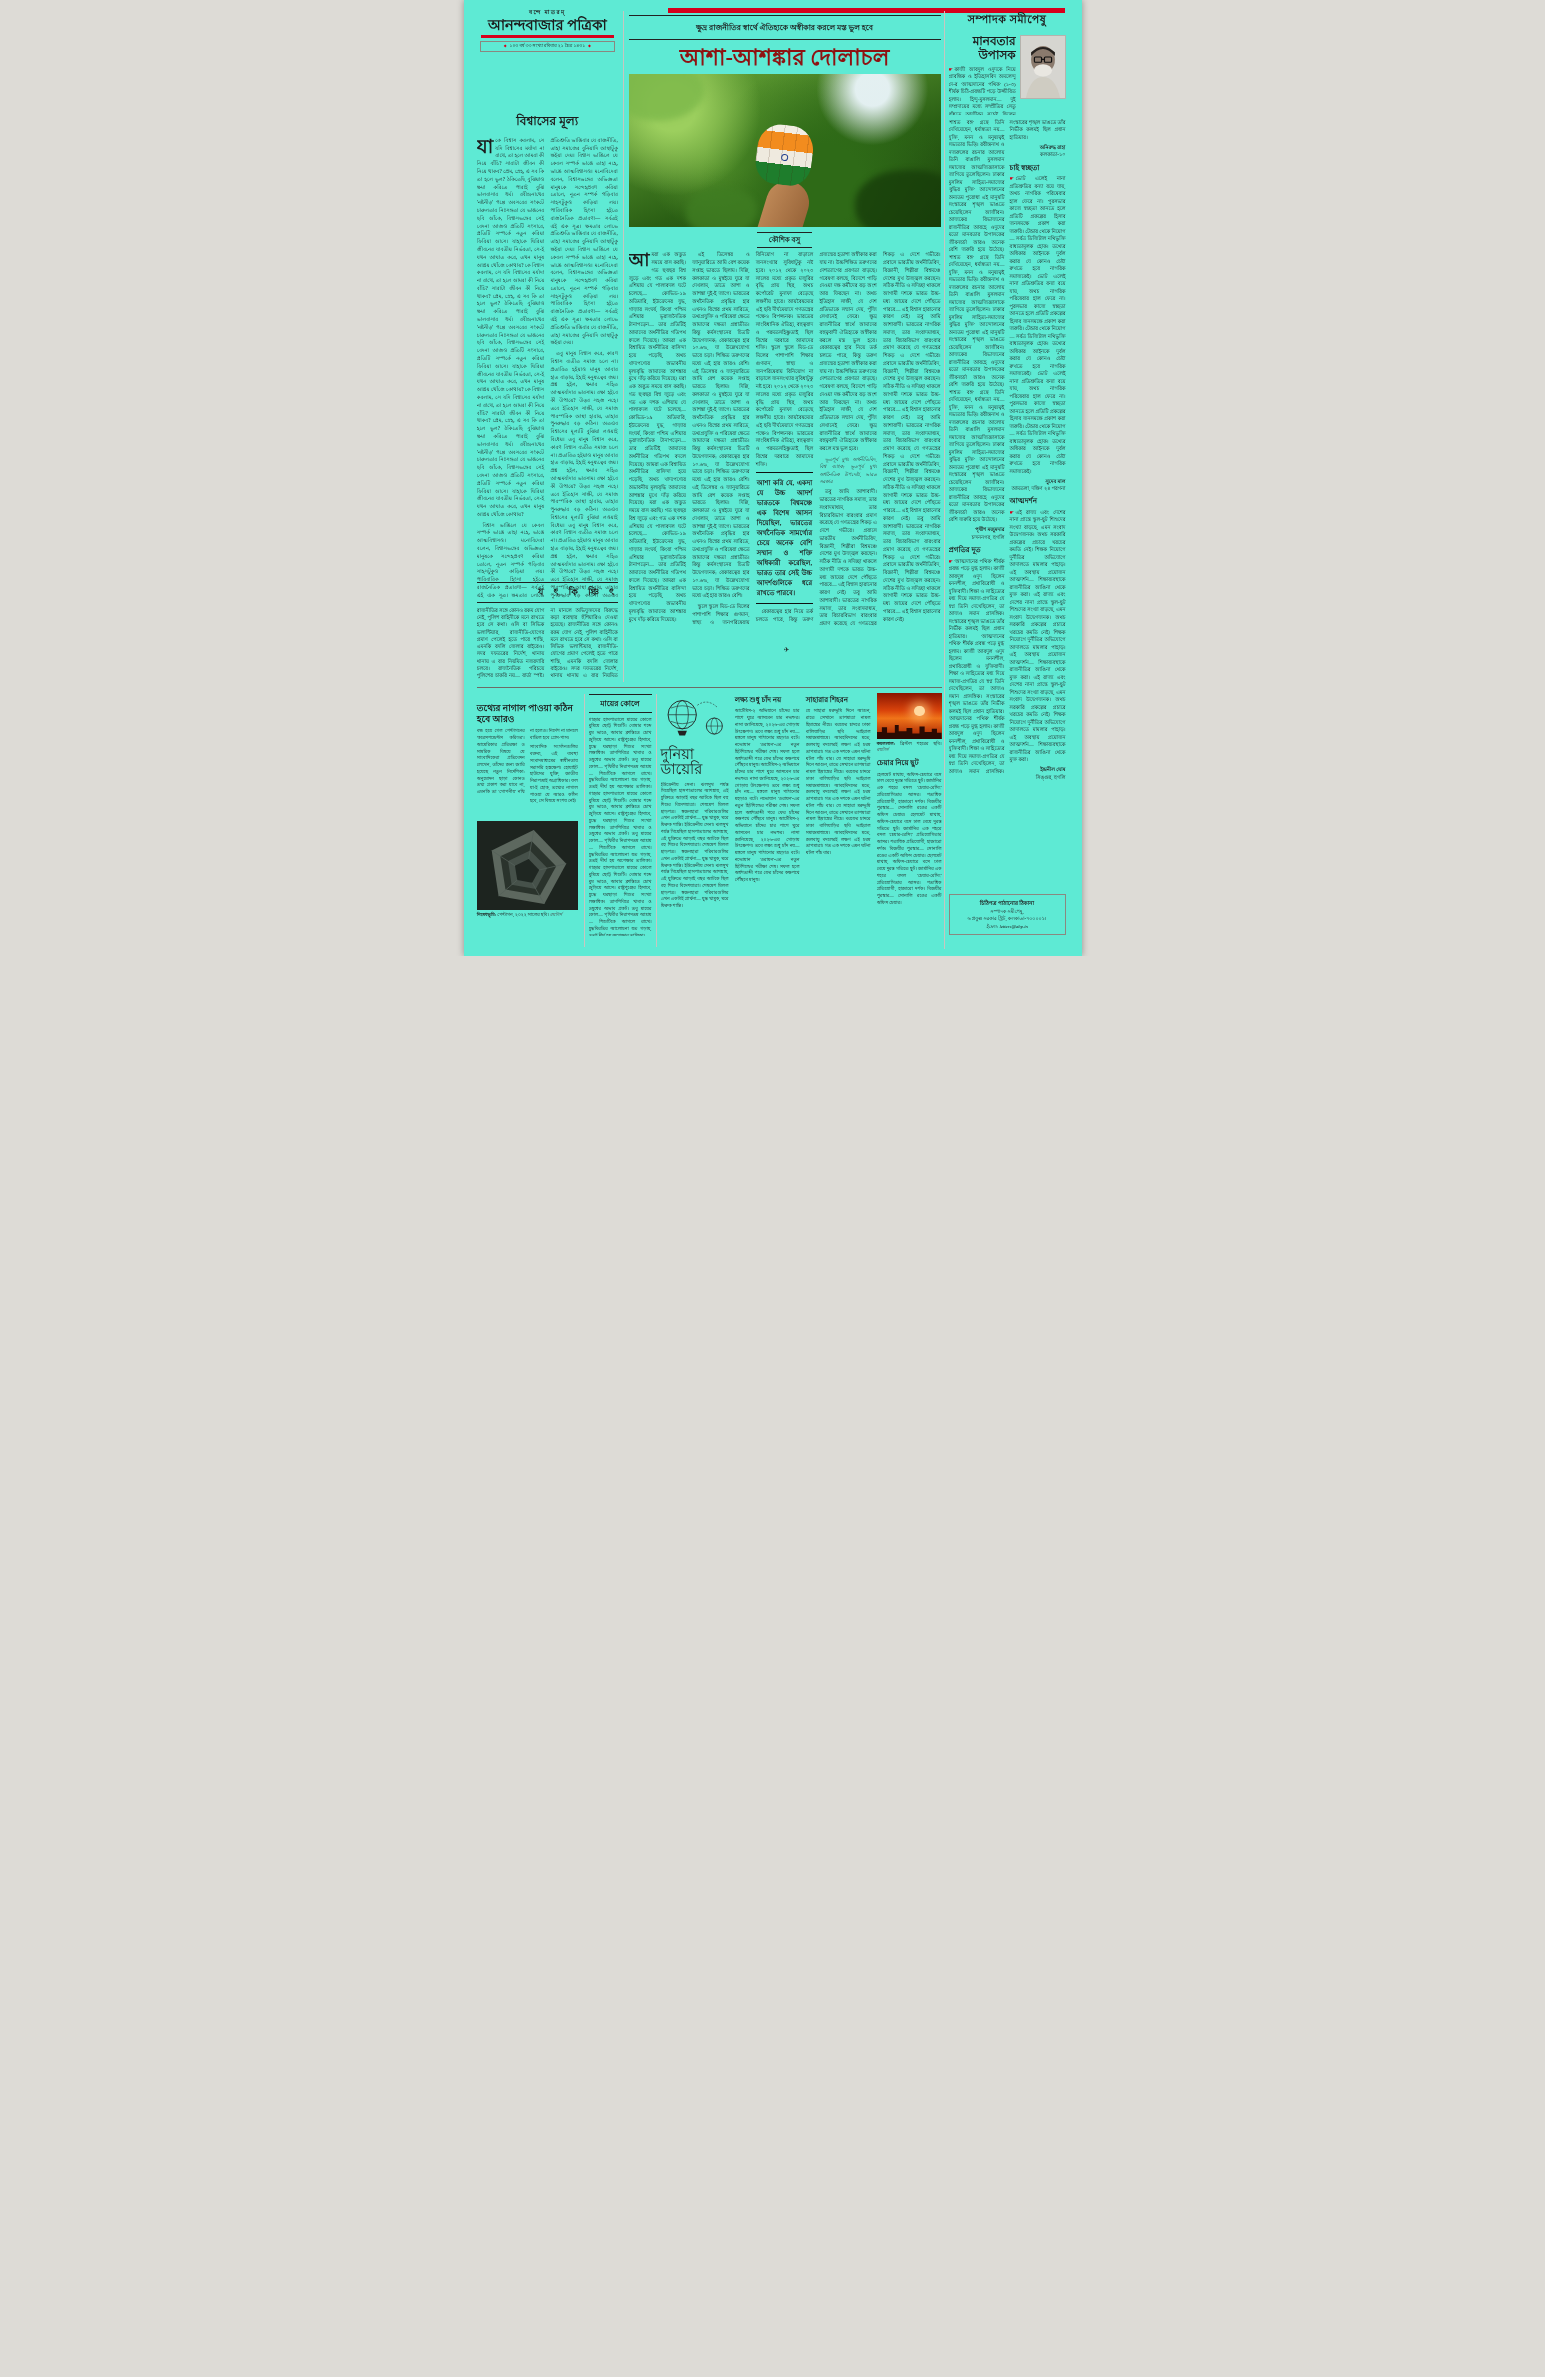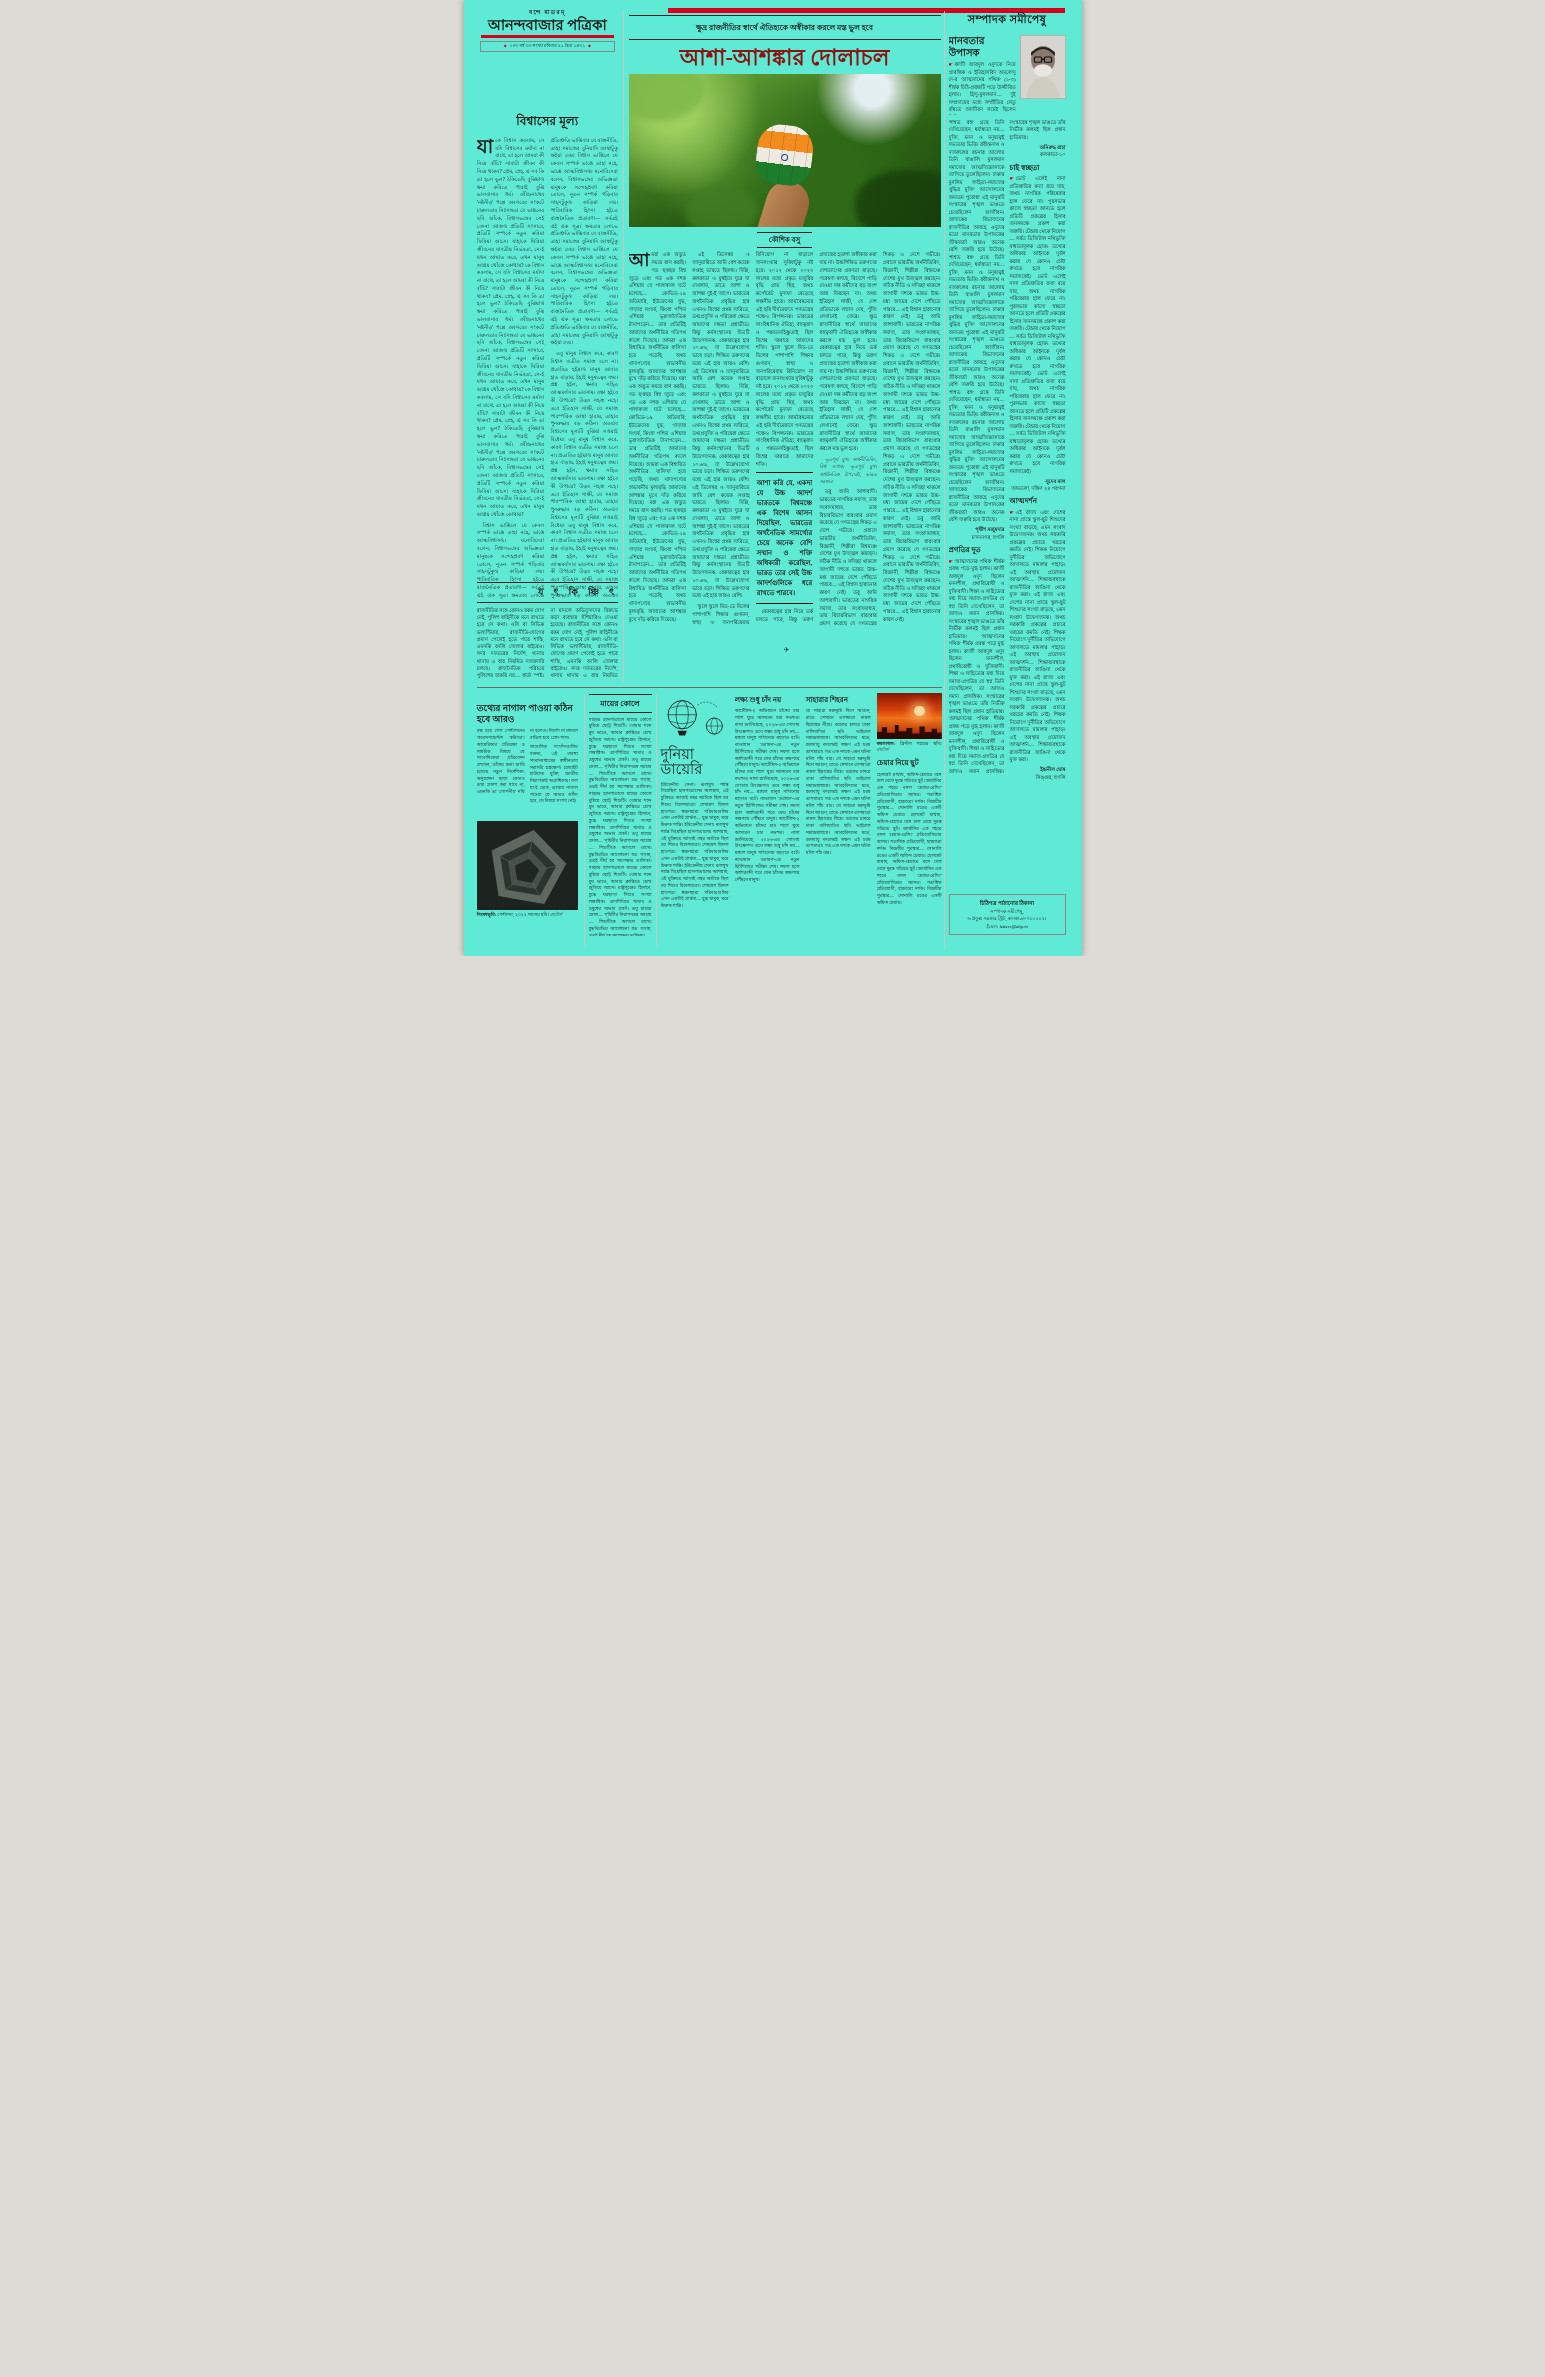--- a/index.html
+++ b/index.html
@@ -70,21 +70,21 @@
   .main-body p.first{text-indent:0;}
   .dropcap-m{float:left;font-size:18px;line-height:.85;font-weight:800;padding:1.9px 1.9px 0 0;}
   .pullquote{break-inside:avoid;border-top:1.4px solid #111;border-bottom:1.4px solid #111;
              padding:4.8px 1px;margin:3.8px 0;font-size:6.7px;font-weight:700;line-height:1.5;text-align:justify;}
   .credit{font-style:italic;font-size:4.8px;color:#333;}
   
   .letters{position:absolute;left:485px;top:11.4px;width:117px;}
   .let-header{font-size:11px;font-weight:800;text-align:center;letter-spacing:0.5px;margin-bottom:4.8px;}
   .lead-row{display:flex;gap:3.8px;height:80px;overflow:hidden;}
   .lead-left{flex:1;}
-  .lead-title{font-size:10px;font-weight:800;line-height:1.15;margin-bottom:2.9px;}
+  .lead-title{font-size:12px;font-weight:800;line-height:1.15;margin-bottom:2.9px;text-align:right;}
   .lead-intro{font-size:5px;line-height:1.5;text-align:justify;}
   .portrait{width:44px;height:62px;flex:none;border:0.5px solid #b5b3ad;background:#d9d8d4;}
   .pointer{color:#d6001c;font-weight:700;padding-right:1.4px;}
   .letters-flow{margin-top:3.8px;height:770px;column-count:2;column-gap:5.2px;font-size:5px;
                 line-height:1.5;text-align:justify;overflow:hidden;}
   .letters-flow p{margin:0 0 2.4px;}
   .let-sub{font-size:7.1px;font-weight:800;margin:3.8px 0 1.9px;break-after:avoid;}
   .sign{text-align:right;font-size:5px;margin:1px 0 3.8px;}
   .sign .nm{font-weight:800;}
   .sign .pl{display:block;font-weight:400;}

